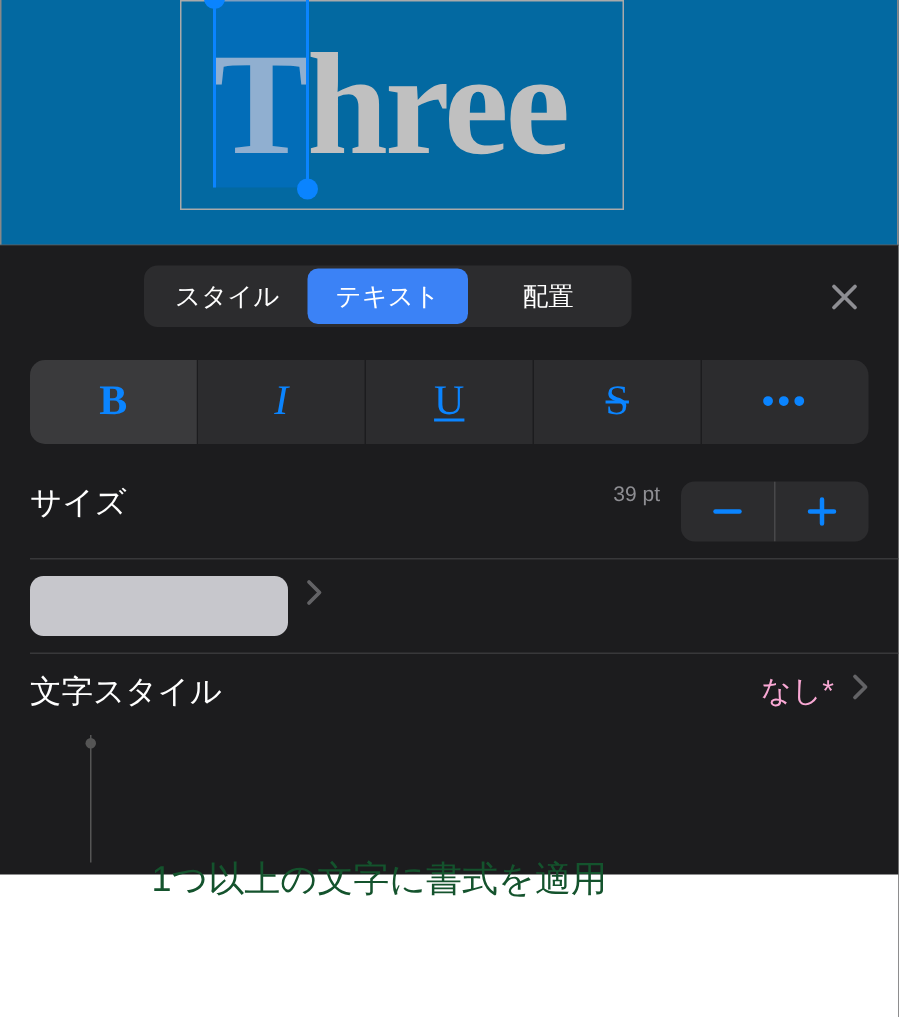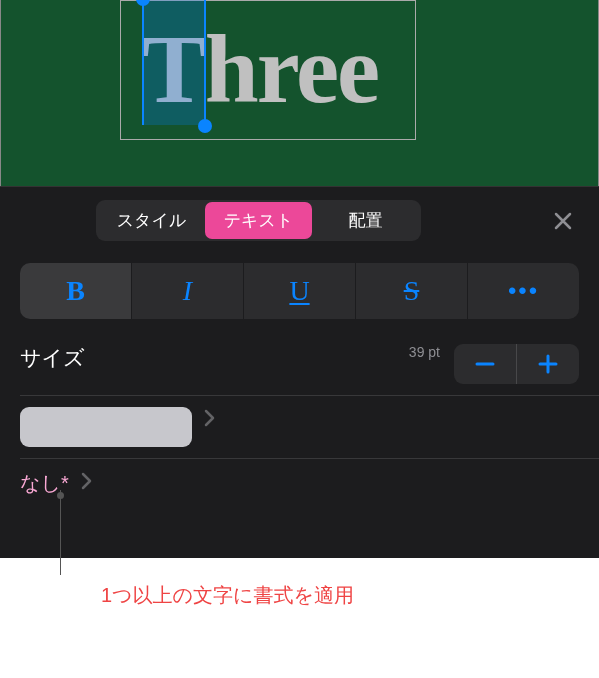--- a/index.html
+++ b/index.html
@@ -9,22 +9,22 @@
       font-family: -apple-system, "Hiragino Sans", "Hiragino Kaku Gothic ProN", sans-serif;
     }
     body {
       width: 599px;
       height: 678px;
       background: #fff;
       position: relative;
       overflow: hidden;
     }
     .canvas-area {
-      height: 186px;
-      background: #14532d;
+      height: 163px;
+      background: #0369a1;
       position: relative;
       border: 1px solid #888;
       border-top: none;
       border-bottom: none;
     }
     .text-box {
       position: absolute;
       left: 119px;
       top: 0;
       width: 296px;
@@ -62,21 +62,21 @@
       top: 14px;
       font-size: 97px;
       font-family: Georgia, serif;
       font-weight: bold;
       color: #c0c0c0;
       letter-spacing: -2px;
     }
     .panel {
       background: #1c1c1e;
       color: #fff;
-      height: 372px;
+      height: 420px;
       border-top: 1px solid #333;
     }
     .tabs {
       display: flex;
       align-items: center;
       padding: 13px 20px 12px 96px;
     }
     .tabs-group {
       display: flex;
       background: #2c2c2e;
@@ -87,21 +87,21 @@
       width: 107px;
       padding: 7px 0;
       text-align: center;
       font-size: 17px;
       font-weight: 500;
       border-radius: 7px;
       cursor: pointer;
       color: #fff;
     }
     .tab.active {
-      background: #ec4899;
+      background: #3b82f6;
     }
     .close-btn {
       margin-left: auto;
       width: 32px;
       height: 32px;
       display: flex;
       align-items: center;
       justify-content: center;
       color: #8e8e93;
       font-size: 24px;
@@ -199,23 +199,23 @@
       left: 57px;
       top: 492px;
       width: 7px;
       height: 7px;
       background: #555;
       border-radius: 50%;
     }
     .callout-text {
       position: absolute;
       left: 101px;
-      top: 580px;
-      font-size: 20px;
-      color: #ef4444;
+      top: 568px;
+      font-size: 24px;
+      color: #14532d;
       line-height: 1.55;
     }
   </style>
 </head>
 <body>
 
 <div class="canvas-area">
   <div class="text-box"></div>
   <div class="sample-text">Three</div>
   <div class="selection-highlight">
@@ -281,20 +281,21 @@
     <div class="chevron">
       <svg width="11" height="18" viewBox="0 0 11 18">
           <path d="M2 2 L9 9 L2 16" stroke="#636366" stroke-width="2.5" fill="none" stroke-linecap="round" stroke-linejoin="round"></path>
         </svg>
     </div>
   </div>
 
   <div class="divider"></div>
 
   <div class="row">
+    <div class="row-label">文字スタイル</div>
     <div class="char-style-value">なし*</div>
     <div class="chevron">
       <svg width="11" height="18" viewBox="0 0 11 18">
           <path d="M2 2 L9 9 L2 16" stroke="#636366" stroke-width="2.5" fill="none" stroke-linecap="round" stroke-linejoin="round"></path>
         </svg>
     </div>
   </div>
 </div>
 
 <div class="callout-dot"></div>

